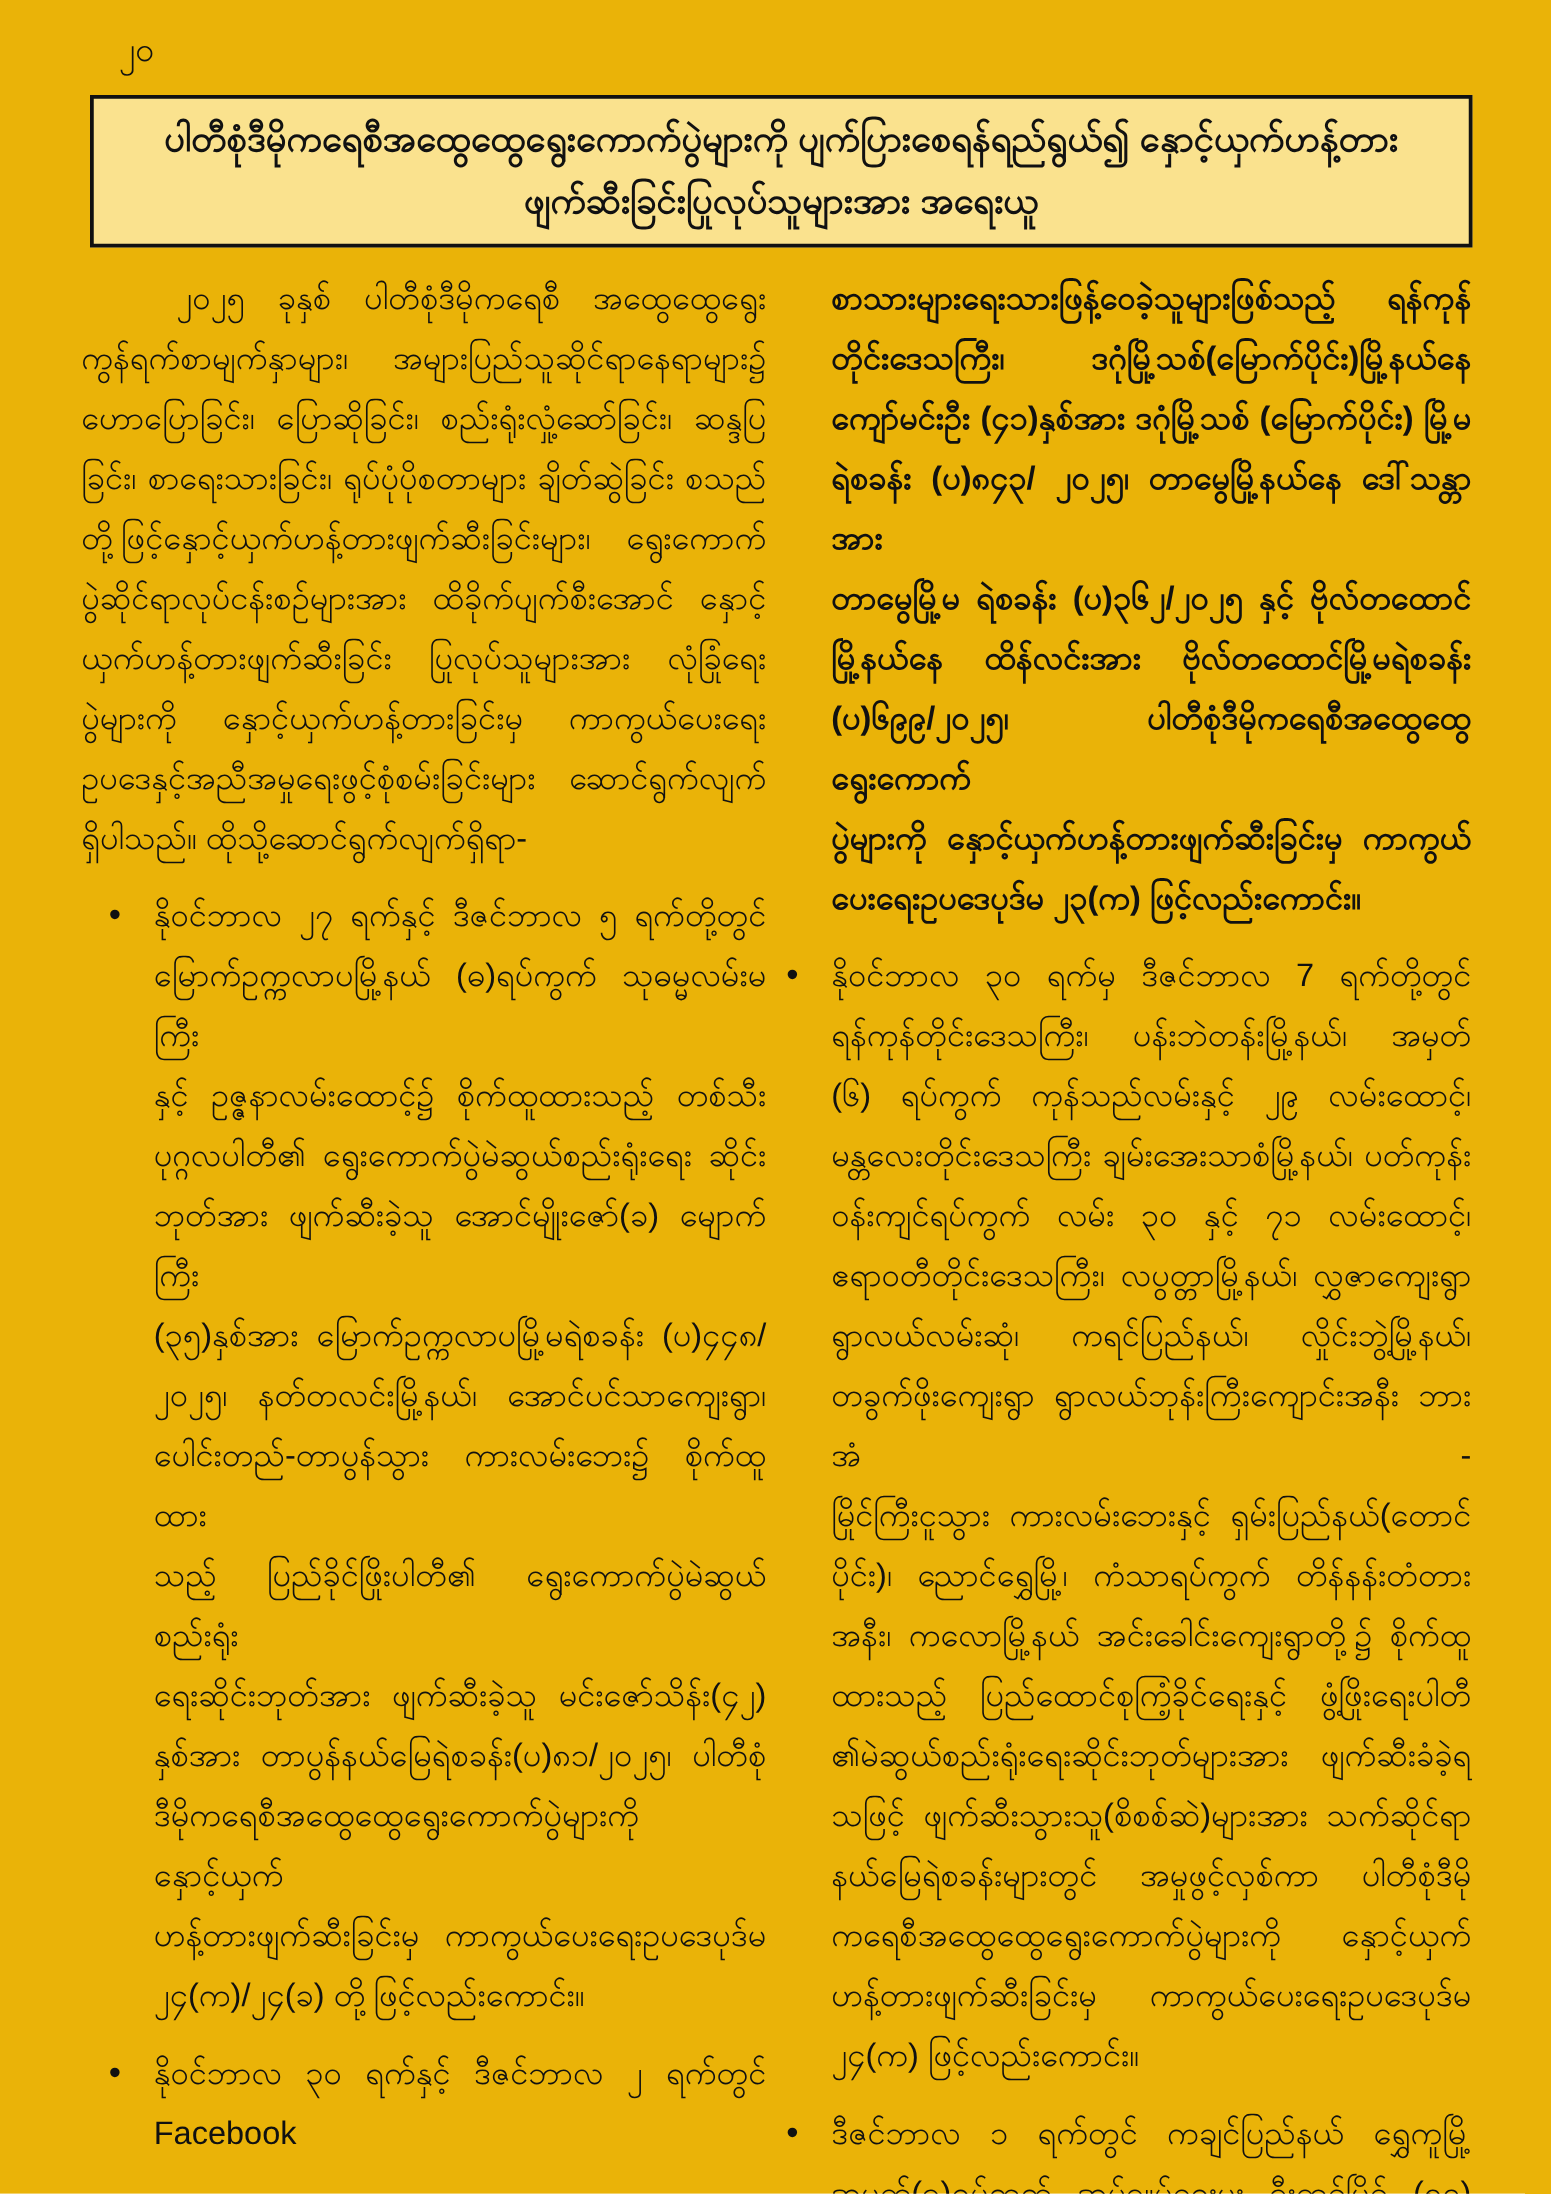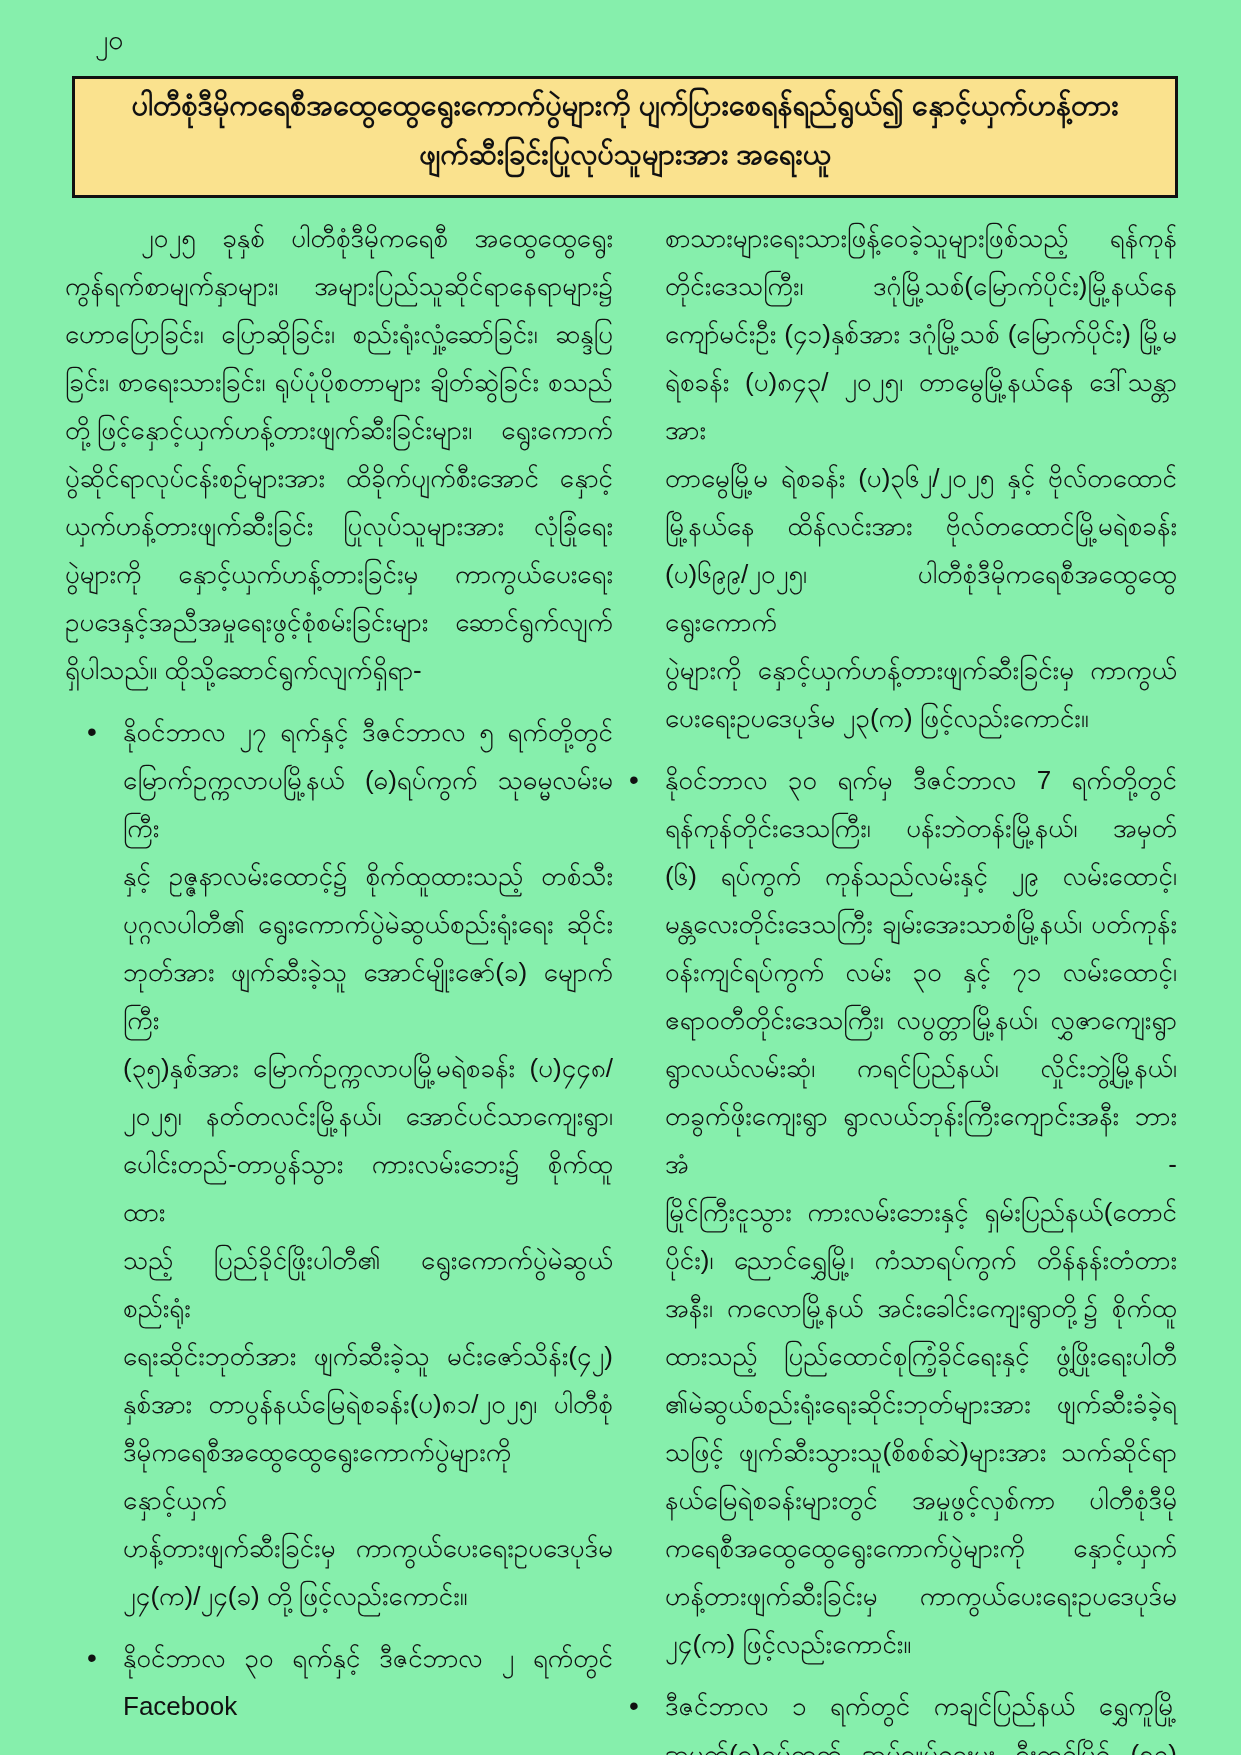--- a/index.html
+++ b/index.html
@@ -8,41 +8,41 @@
     height: 1755px;
     background: #ffffff;
     font-family: "Liberation Sans", "DejaVu Sans", sans-serif;
     color: #111111;
     overflow: hidden;
   }
   .page {
     position: relative;
     width: 1241px;
     height: 1755px;
-    background: #86efac;
+    background: #eab308;
   }
   .page-number {
     position: absolute;
     left: 95px;
     top: 24px;
     font-size: 27px;
     line-height: 1.2;
     color: #111111;
   }
   .headline {
     position: absolute;
     left: 72px;
     top: 76px;
     width: 1106px;
     height: 122px;
     background: #FAE28E;
     border: 3px solid #111111;
     display: flex;
     flex-direction: column;
-    justify-content: flex-start;
+    justify-content: center;
     align-items: center;
     gap: 4px;
     text-align: center;
     padding: 4px 14px;
   }
   .headline .headline-line {
     font-size: 29px;
     font-weight: bold;
     line-height: 1.55;
     white-space: nowrap;
@@ -68,21 +68,21 @@
     text-align-last: justify;
     white-space: normal;
   }
   .line.last { text-align-last: left; }
   .line.indent { text-indent: 76px; }
   
   .col-left .block.bullet { padding-left: 58px; }
   .col-left .block.bullet .marker { left: 22px; }
   .col-right .block.bullet { padding-left: 36px; }
   .col-right .block.bullet .marker { left: 0px; }
-  .col-right .block.continuation { padding-left: 36px; }
+  .col-right .block.continuation { padding-left: 36px; font-weight: bold; }
   .marker {
     position: absolute;
     top: 0px;
     font-size: 28px;
     line-height: 48px;
     color: #111111;
   }
 </style>
 </head>
 <body style="background: rgb(255, 255, 255); color: rgb(17, 17, 17);">

